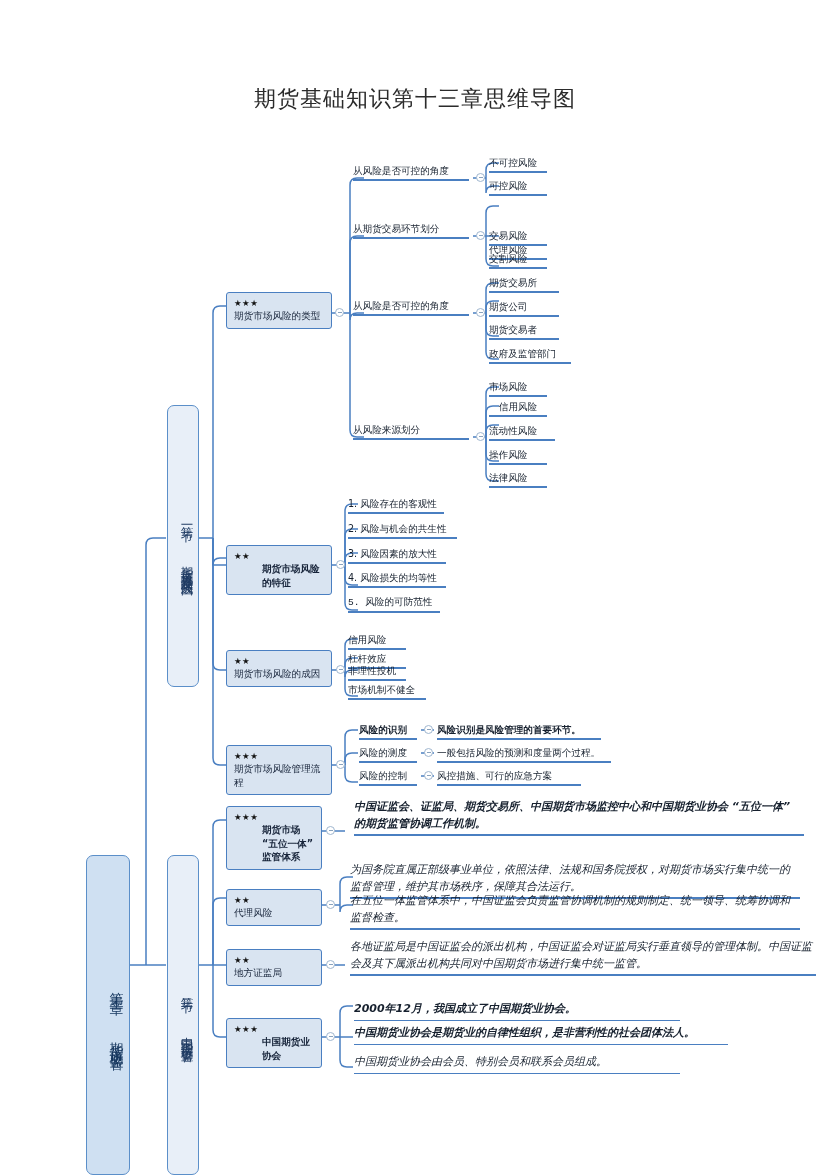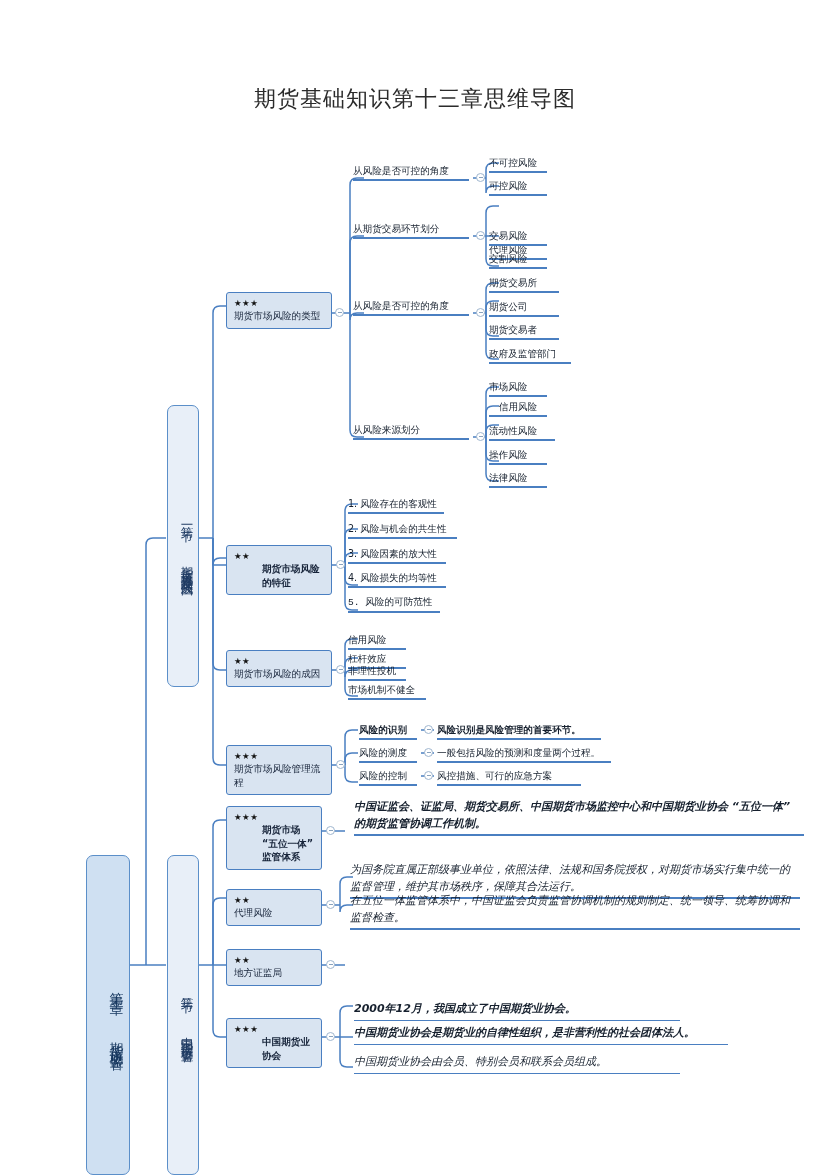--- a/index.html
+++ b/index.html
@@ -359,20 +359,24 @@
 
   <div class="para" style="left:348px;top:861px;width:454px;">
     <span>为国务院直属正部级事业单位，依照法律、法规和国务院授权，对期货市场实行集中统一的监督管理，维护其市场秩序，保障其合法运行。</span>
     <span class="u"></span>
   </div>
   <div class="para" style="left:348px;top:892px;width:454px;">
     <span>在五位一体监管体系中，中国证监会负责监管协调机制的规则制定、统一领导、统筹协调和监督检查。</span>
     <span class="u"></span>
   </div>
 
+  <div class="para" style="left:348px;top:938px;width:470px;">
+    <span>各地证监局是中国证监会的派出机构，中国证监会对证监局实行垂直领导的管理体制。中国证监会及其下属派出机构共同对中国期货市场进行集中统一监管。</span>
+    <span class="u"></span>
+  </div>
 
   <div class="para b" style="left:352px;top:1000px;width:330px;">
     <span>2000年12月，我国成立了中国期货业协会。</span>
     <span class="u"></span>
   </div>
   <div class="para b" style="left:352px;top:1024px;width:378px;">
     <span>中国期货业协会是期货业的自律性组织，是非营利性的社会团体法人。</span>
     <span class="u"></span>
   </div>
   <div class="para" style="left:352px;top:1053px;width:330px;">

